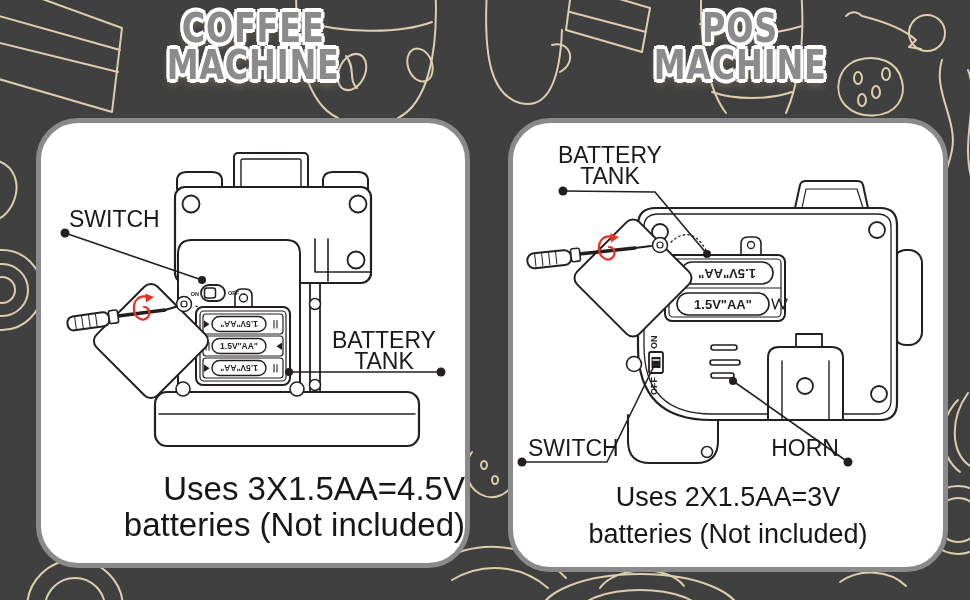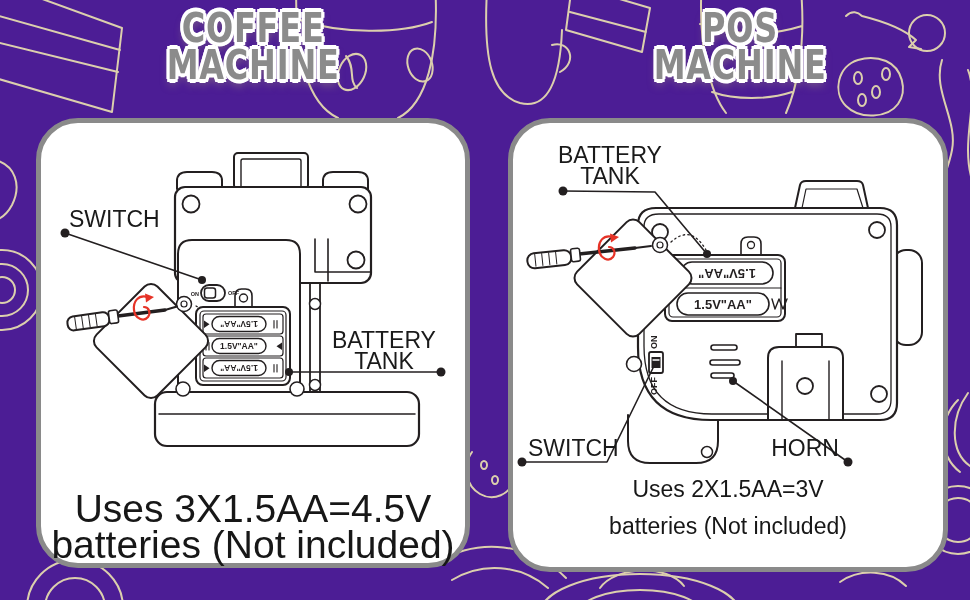--- a/index.html
+++ b/index.html
@@ -1,18 +1,18 @@
 <!DOCTYPE html>
 <html><head>
 <meta charset="utf-8">
 <style>
   html,body { margin:0; padding:0; }
   .stage {
     position:relative; width:970px; height:600px; overflow:hidden;
-    background:#4c1d95;
+    background:#404040;
     font-family:"Liberation Sans", sans-serif;
   }
   .bg-doodles { position:absolute; left:0; top:0; width:970px; height:600px; }
   .panel {
     position:absolute; background:#ffffff;
     border:5.5px solid #8a8a8a; border-radius:42px;
     box-sizing:border-box;
   }
   #left-panel  { left:36px;  top:118px; width:434px; height:450px; }
   #right-panel { left:508px; top:118px; width:440px; height:454px; }
@@ -30,22 +30,22 @@
     text-shadow:
       -3px -3px 0 #fff, 0 -4px 0 #fff, 3px -3px 0 #fff,
       -4px 0 0 #fff, 4px 0 0 #fff,
       -3px 3px 0 #fff, 0 4px 0 #fff, 3px 3px 0 #fff,
       0 6px 9px rgba(172,155,120,.55);
   }
   .caption {
     position:absolute; left:0; right:0; text-align:center;
     color:#171717;
   }
-  #left-caption  { top:368px; font-size:39px; line-height:36px; }
-  #right-caption { top:348px; font-size:23px; line-height:37px; }
+  #left-caption  { top:348px; font-size:33px; line-height:36px;text-align:right; }
+  #right-caption { top:356px; font-size:27px; line-height:37px; }
   svg text { font-family:"Liberation Sans", sans-serif; }
 </style>
 </head>
 <body>
 
 <div class="stage">
 
   <svg class="bg-doodles" viewBox="0 0 970 600">
     <g stroke="#dccfad" stroke-width="2" fill="none" stroke-linecap="round" stroke-linejoin="round">
       <path d="M-10,-20 L122,28 L112,112 L-15,75 Z M-12,40 L118,72 M-8,14 L120,50"></path>

